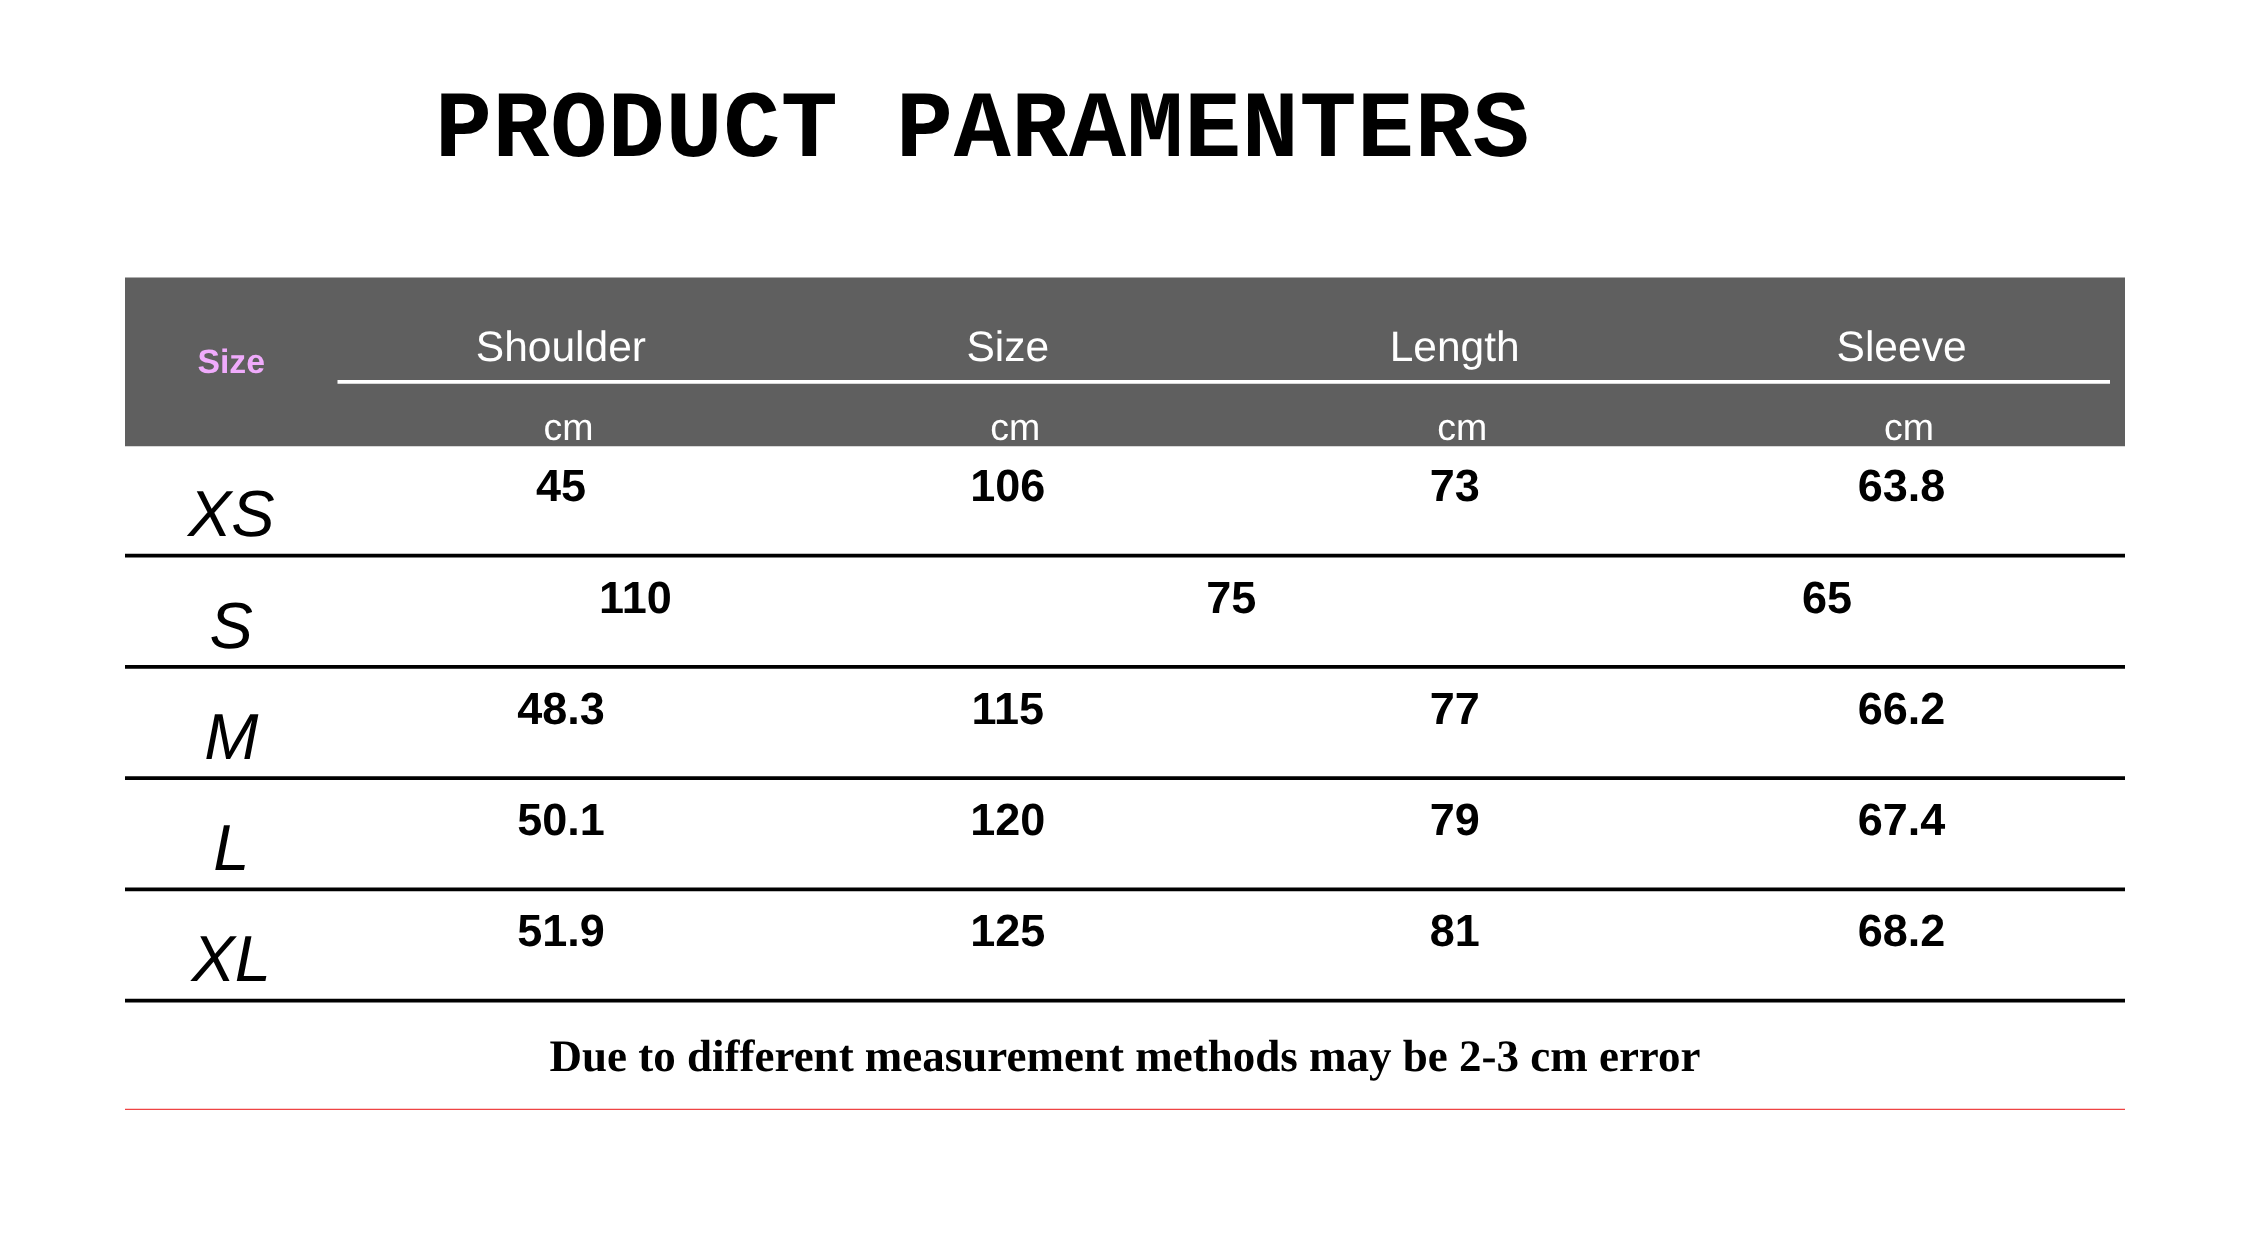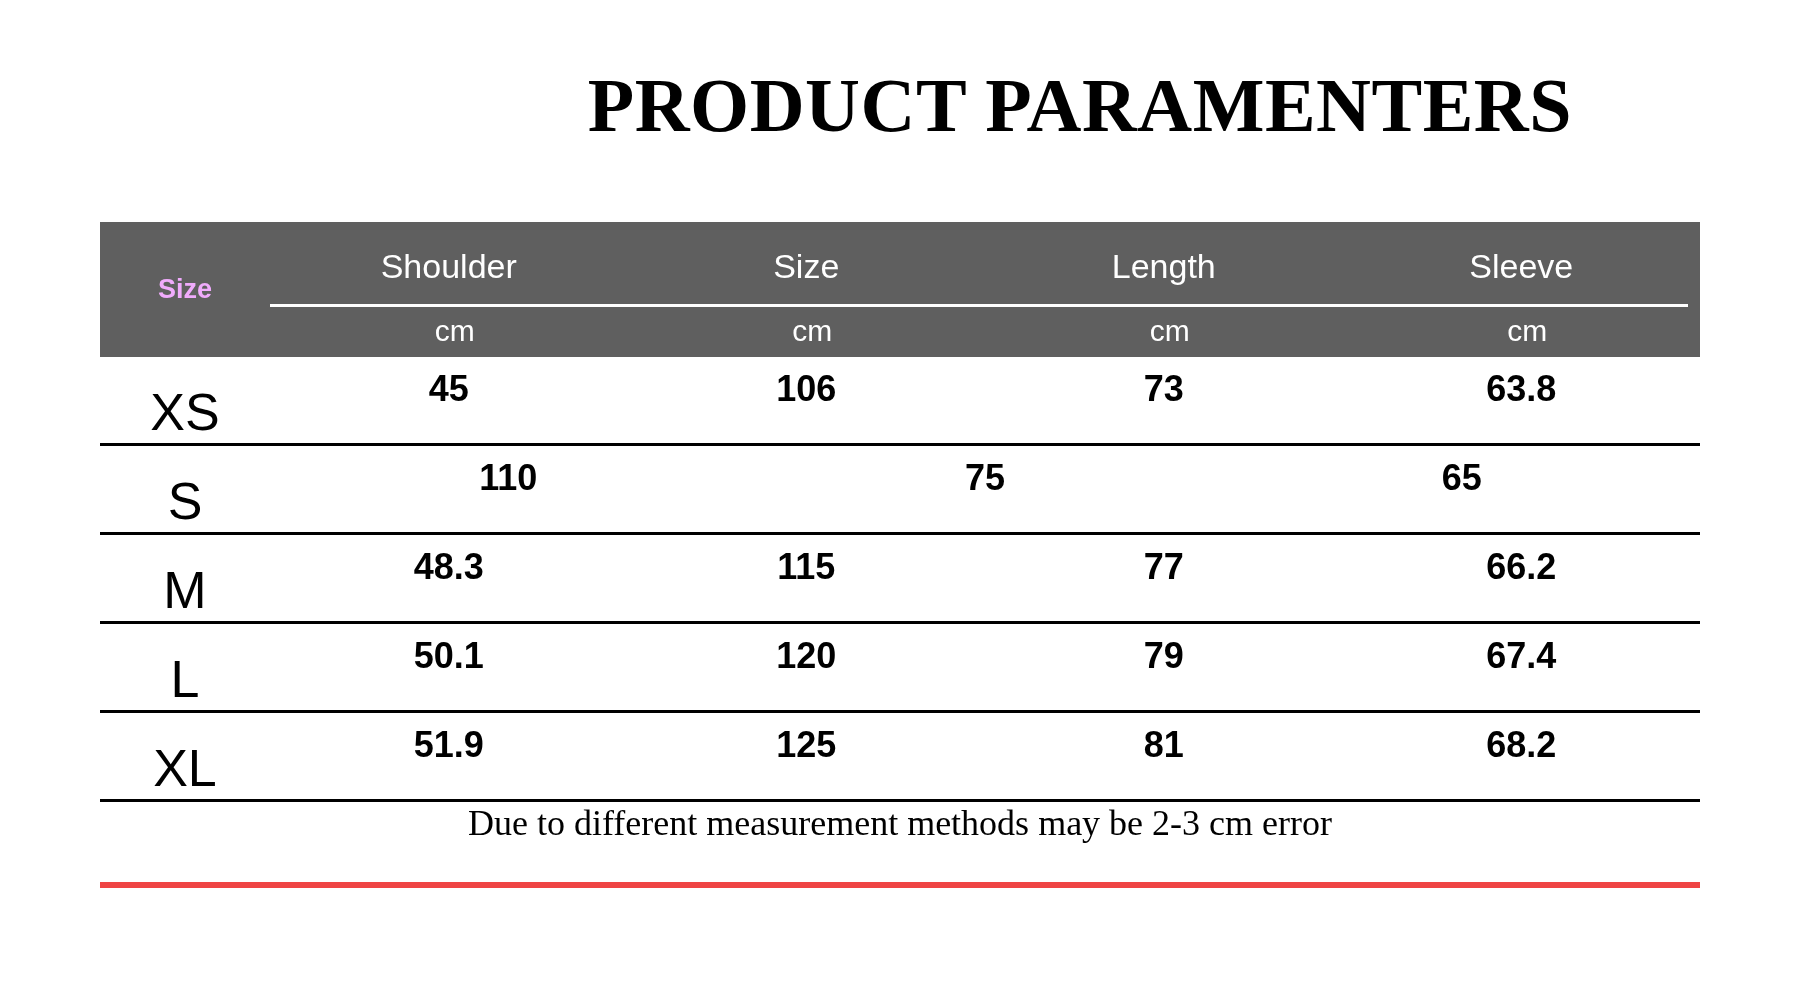--- a/index.html
+++ b/index.html
@@ -20,22 +20,22 @@
     width: 1800px;
     height: 1002px;
     background: #ffffff;
   }
 
   .title {
     position: absolute;
     left: 0;
     top: 62px;
     width: 1572px;
-    text-align: right;
-    font-family: Liberation Serif, serif;
+    text-align: center;
+    font-family: Liberation Mono, monospace;
     font-weight: bold;
     font-size: 76px;
     letter-spacing: 0.5px;
     color: #000000;
     white-space: nowrap;
   }
 
   .table-wrap {
     position: absolute;
     left: 100px;
@@ -63,21 +63,21 @@
     align-items: center;
     justify-content: center;
     font-size: 27px;
     font-weight: bold;
     color: #f0abfc;
   }
 
   .thead .cols {
     position: absolute;
     left: 170px;
-    top: 0;
+    top: 12px;
     right: 0;
     height: 118px;
     display: flex;
   }
 
   .thead .col {
     flex: 1;
     display: flex;
     flex-direction: column;
     align-items: center;
@@ -124,20 +124,21 @@
     left: 0;
     top: 0;
     width: 170px;
     height: 109px;
     display: flex;
     align-items: center;
     justify-content: center;
     font-size: 52px;
     font-weight: normal;
     color: #000000;
+    font-style: italic;
   }
 
   .row .vals {
     position: absolute;
     left: 170px;
     top: 0;
     right: 0;
     height: 63px;
     display: flex;
   }
@@ -150,25 +151,26 @@
     font-size: 36px;
     font-weight: bold;
     color: #000000;
   }
 
   
   .note-row {
     position: relative;
     width: 1600px;
     height: 86px;
-    border-bottom: 6px solid #ef4444;
-    display: flex;
-    align-items: flex-start;
+    border-bottom: 1px solid #ef4444;
+    display: flex;
+    align-items: center;
     justify-content: center;
     box-sizing: border-box;
+    font-weight: bold;
   }
 
   .note-row .note-text {
     font-family: "Liberation Serif", serif;
     font-size: 36px;
     color: #000000;
     white-space: nowrap;
   }
 </style>
 </head>

